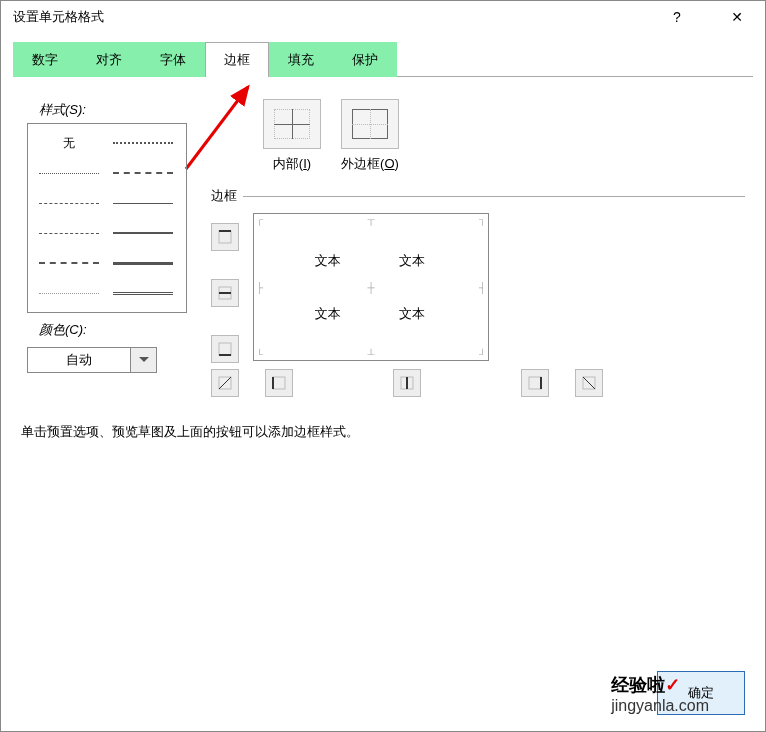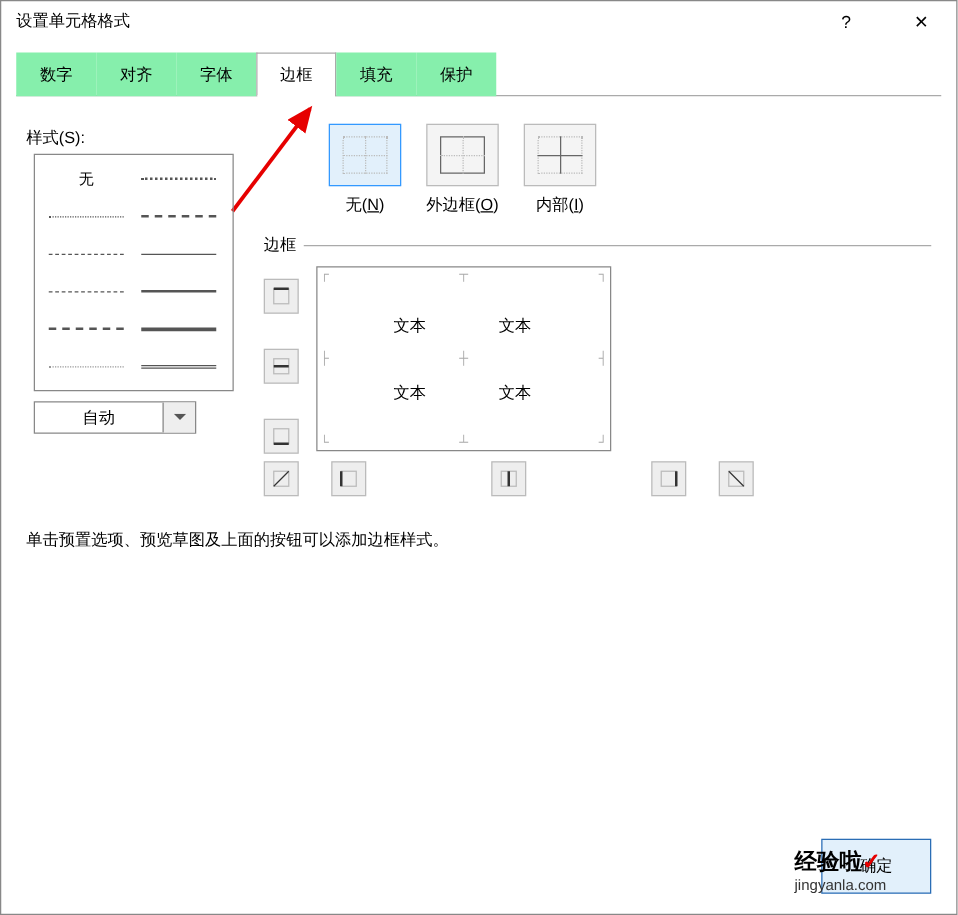--- a/index.html
+++ b/index.html
@@ -11,21 +11,21 @@
     .tabs { display: flex; margin: 8px 12px 0 12px; border-bottom: 1px solid #aaa; }
     .tab { padding: 8px 18px; border: 1px solid transparent; border-bottom: none; background: #86efac; cursor: pointer; position: relative; top: 1px; }
     .tab.active { border-color: #aaa; background: #fff; }
     .tab.active::after { content: ""; position: absolute; left: 0; right: 0; bottom: -1px; height: 2px; background: #fff; }
     .content { padding: 16px 20px 0 20px; position: relative; }
     .col-left { width: 180px; float: left; }
     .col-right { margin-left: 190px; }
     .group-label { display: flex; align-items: center; margin-bottom: 8px; }
     .group-label span.lbl { white-space: nowrap; }
     .group-line { flex: 1; border-top: 1px solid #aaa; margin-left: 6px; }
-    .field-label { margin: 8px 0 4px 0; }
+    .field-label { margin: 8px 0 4px 18px; font-style: italic; }
     .style-list { border: 1px solid #888; width: 160px; height: 190px; margin-left: 6px; display: flex; flex-wrap: wrap; align-content: flex-start; padding: 4px; }
     .style-cell { width: 72px; height: 26px; display: flex; align-items: center; justify-content: center; margin: 2px 1px; }
     .ls-none { font-size: 12px; }
     .lsample { width: 60px; border-top-width: 2px; }
     .color-row { display: flex; align-items: flex-end; margin: 8px 0 0 6px; }
     .color-select { width: 130px; height: 26px; border: 1px solid #888; display: flex; align-items: center; background: #fff; }
     .color-text { flex: 1; text-align: center; }
     .color-arrow { width: 26px; height: 24px; display: flex; align-items: center; justify-content: center; border-left: 1px solid #888; background: #eee; }
     .presets { display: flex; gap: 20px; margin: 6px 0 0 52px; }
     .preset { display: flex; flex-direction: column; align-items: center; gap: 6px; }
@@ -48,21 +48,21 @@
     .small-btn { width: 28px; height: 28px; border: 1px solid #bbb; background: #eee; display: flex; align-items: center; justify-content: center; cursor: pointer; }
     .preview-box { margin-left: 42px; width: 236px; height: 148px; border: 1px solid #888; position: relative; background: #fff; }
     .preview-box .tick { position: absolute; color: #aaa; font-size: 10px; }
     .pv-text { position: absolute; font-size: 13px; }
     .hint { clear: both; padding: 26px 0 0 0; font-family: Liberation Serif, serif; }
     .footer { position: absolute; bottom: 16px; right: 20px; display: flex; gap: 10px; }
     .btn { width: 88px; height: 44px; border: 1px solid #888; background: #eee; display: flex; align-items: center; justify-content: center; cursor: pointer; }
     .btn.primary { border: 1px solid #2a6db5; background: #e2f0fb; }
     .watermark { position: absolute; bottom: 16px; right: 56px; font-size: 18px; font-weight: bold; pointer-events:none; }
     .watermark .red { color: #e60000; }
-    .watermark .sub { display:block; font-size:12px; font-weight:normal; color:#333; letter-spacing:0; }
+    .watermark .sub { display:block; font-size:16px; font-weight:normal; color:#333; letter-spacing:0; }
     svg { display: block; }
     .arrow-anno { position: absolute; left: 175px; top: 78px; pointer-events: none; }
     .u { text-decoration: underline; }
   </style>
 </head>
 <body>
 
 <div class="dialog">
 
   <div class="titlebar">
@@ -124,63 +124,54 @@
         <div class="style-cell">
             <div class="lsample" style="border-top:3px solid #555;"></div>
           </div>
         <div class="style-cell">
             <div class="lsample" style="border-top:1px dotted #999;"></div>
           </div>
         <div class="style-cell">
             <div class="lsample" style="border-top:3px double #555;"></div>
           </div>
       </div>
+      <div class="field-label"><span>颜色(C):</span></div>
       <div class="color-row">
         <div class="color-select">
           <span class="color-text">自动</span>
           <span class="color-arrow">
             <svg width="10" height="6">
                 <path d="M0 0 L5 5 L10 0 Z" fill="#555"></path>
               </svg>
           </span>
         </div>
       </div>
     </div>
 
     <div class="col-right">
       <div class="presets">
         <div class="preset">
-          <div class="preset-box selected">
-            <div class="pb-inner none">
+          <div class="preset-box">
+            <div class="pb-inner inside">
                 <div class="bx"></div>
                 <div class="v"></div>
                 <div class="h"></div>
               </div>
           </div>
-          <span>无(<span class="u">N</span>)</span>
+          <span>内部(<span class="u">I</span>)</span>
         </div>
         <div class="preset">
           <div class="preset-box">
             <div class="pb-inner outline">
                 <div class="bx"></div>
                 <div class="v"></div>
                 <div class="h"></div>
               </div>
           </div>
           <span>外边框(<span class="u">O</span>)</span>
-        </div>
-        <div class="preset">
-          <div class="preset-box">
-            <div class="pb-inner inside">
-                <div class="bx"></div>
-                <div class="v"></div>
-                <div class="h"></div>
-              </div>
-          </div>
-          <span>内部(<span class="u">I</span>)</span>
         </div>
       </div>
 
       <div class="group-label" style="margin-top:14px;">
         <span class="lbl">边框</span>
         <span class="group-line"></span>
       </div>
 
       <div class="border-area">
         <div class="side-col">

